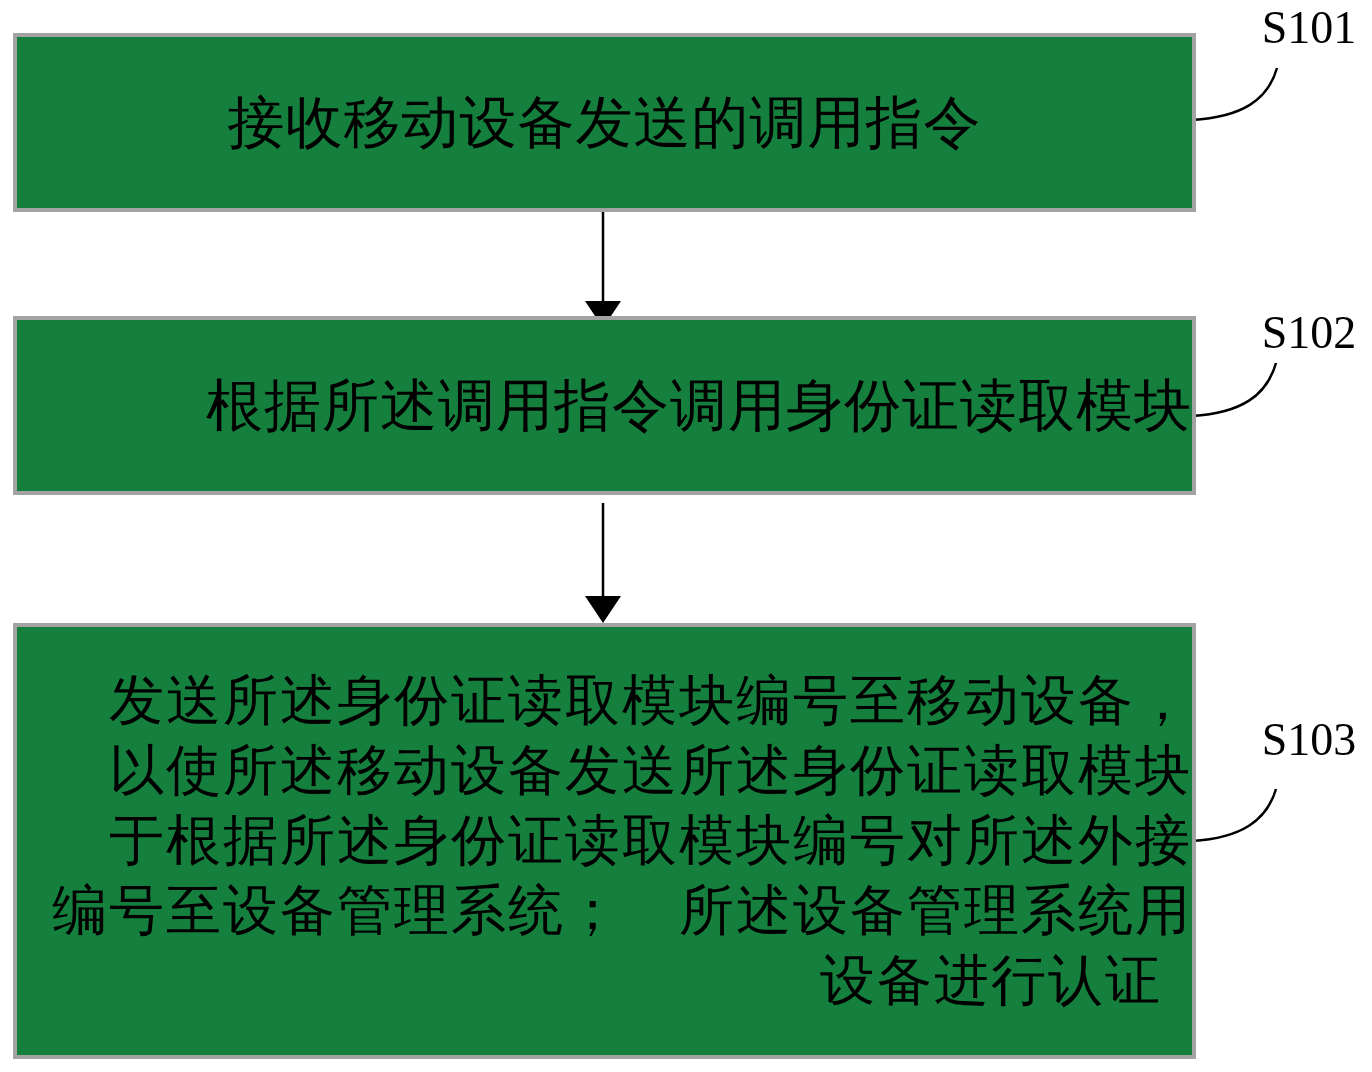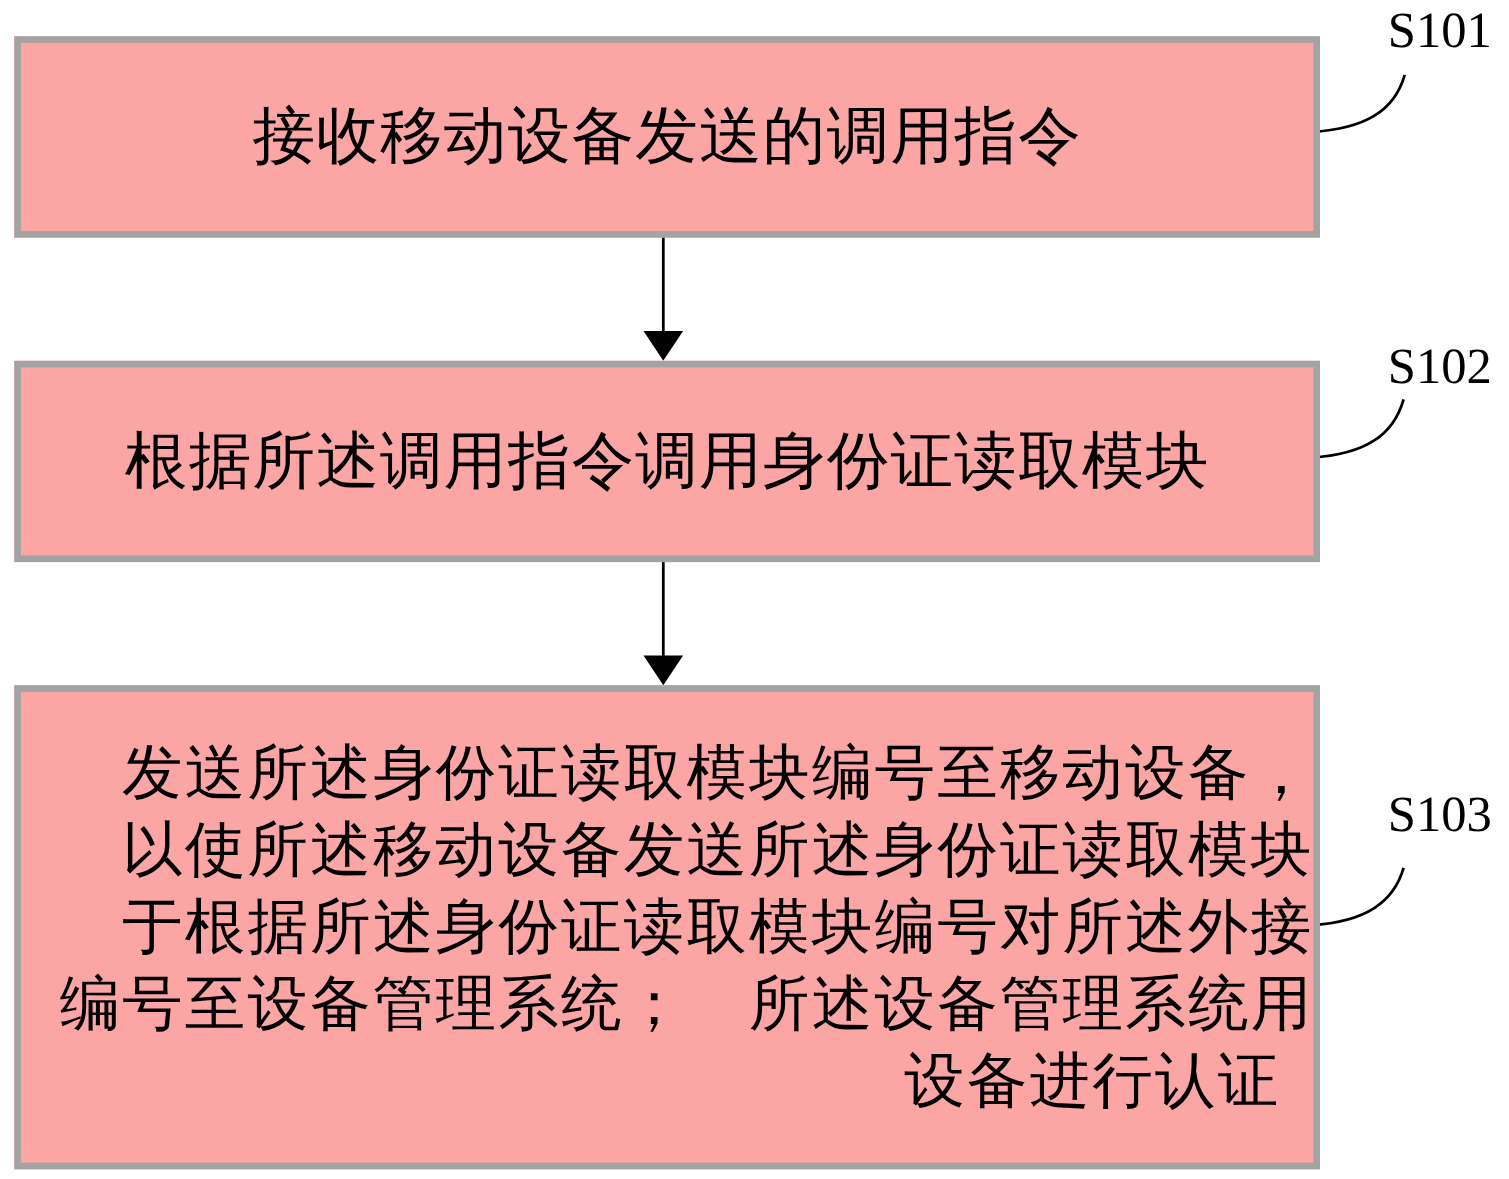--- a/index.html
+++ b/index.html
@@ -21,30 +21,30 @@
     left: 0;
     top: 0;
     width: 1372px;
     height: 1072px;
     z-index: 1;
   }
   .step-box {
     position: absolute;
     left: 13px;
     width: 1175px;
-    border: 6px solid #a3a3a3;
-    background: #fca5a5;
+    border: 4px solid #a3a3a3;
+    background: #15803d;
     box-sizing: content-box;
     z-index: 2;
     display: flex;
     flex-direction: column;
     justify-content: center;
   }
   .box-1 { top: 33px;  height: 171px; }
-  .box-2 { top: 328px; height: 171px; }
+  .box-2 { top: 316px; height: 171px; align-items: flex-end; }
   .box-3 { top: 623px; height: 428px; padding-left: 30px; width: 1145px; }
   .step-text-center {
     text-align: center;
     font-size: 57px;
     line-height: 70px;
     letter-spacing: 1px;
     white-space: nowrap;
   }
   .b3-line {
     font-size: 55px;

